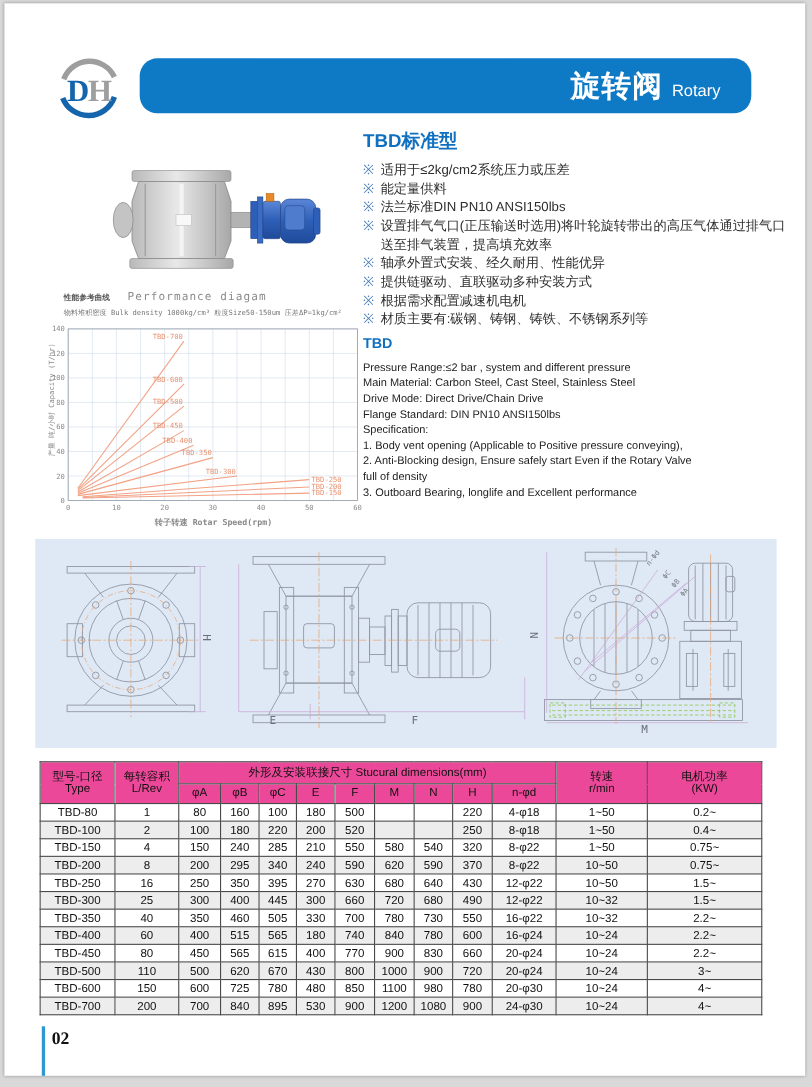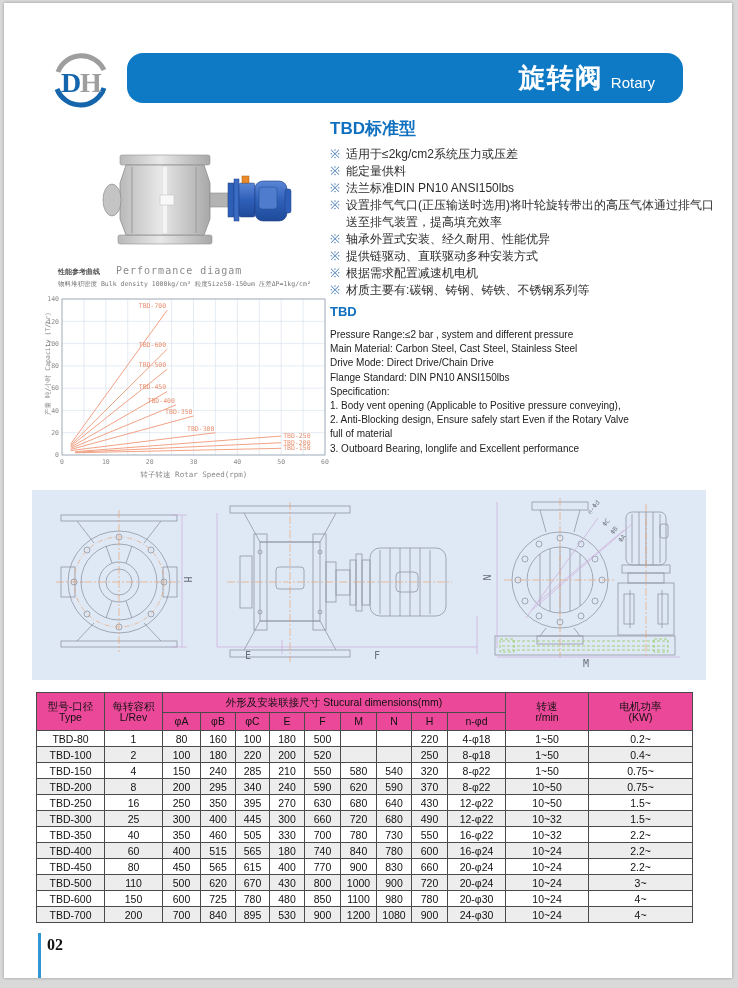--- a/index.html
+++ b/index.html
@@ -28,21 +28,21 @@
   .chart{position:absolute;left:30px;top:260px;width:300px;height:222px;}
   .chart .t1{position:absolute;left:24px;top:2px;font-size:7px;color:#555;font-weight:bold;}
   .chart .t1 .en{font-family:"DejaVu Sans Mono", monospace;font-size:10px;color:#8a8a8a;
                  font-weight:normal;letter-spacing:1px;margin-left:16px;}
   .chart .t2{position:absolute;left:24px;top:17px;font-size:6.5px;color:#777;
              font-family:"DejaVu Sans Mono", monospace;white-space:nowrap;}
   .chart svg{position:absolute;left:0;top:26px;}
   .chart .ylab{position:absolute;left:-56px;top:96px;width:140px;font-size:6.5px;color:#888;
                font-family:"DejaVu Sans Mono", monospace;transform:rotate(-90deg);text-align:center;}
   .chart .xlab{position:absolute;left:60px;top:207px;width:200px;text-align:center;font-size:7.5px;
-               color:#888;font-family:"DejaVu Sans Mono", monospace;}
+               color:#888;font-family:"DejaVu Sans Mono", monospace;font-weight:bold;}
   
   .panel{position:absolute;left:28px;top:487px;width:674px;height:190px;background:#dfe9f5;}
   .dim-label{position:absolute;font-size:10px;color:#6a6f7a;font-family:"DejaVu Sans Mono", monospace;}
   .dim-small{position:absolute;font-size:6.5px;color:#7a7f8a;font-family:"DejaVu Sans Mono", monospace;
              transform:rotate(-52deg);transform-origin:left bottom;white-space:nowrap;}
   
   .dims-table{position:absolute;left:32px;top:689px;border-collapse:collapse;table-layout:fixed;
               width:656px;font-size:10.5px;color:#111;}
   .dims-table th,.dims-table td{border:1px solid #4a4a4a;text-align:center;padding:0;height:15px;
               overflow:hidden;white-space:nowrap;}
@@ -144,21 +144,21 @@
 
   <div class="spec-title">TBD</div>
   <div class="specs">
         <div class="spec-line">Pressure Range:≤2 bar , system and different pressure</div>
         <div class="spec-line">Main Material: Carbon Steel, Cast Steel, Stainless Steel</div>
         <div class="spec-line">Drive Mode: Direct Drive/Chain Drive</div>
         <div class="spec-line">Flange Standard: DIN PN10 ANSI150lbs</div>
         <div class="spec-line">Specification:</div>
         <div class="spec-line">1. Body vent opening (Applicable to Positive pressure conveying),</div>
         <div class="spec-line">2. Anti-Blocking design, Ensure safely start Even if the Rotary Valve</div>
-        <div class="spec-line">full of material</div>
+        <div class="spec-line">full of density</div>
         <div class="spec-line">3. Outboard Bearing, longlife and Excellent performance</div>
       </div>
 
   <div class="chart">
     <div class="t1">
       <span>性能参考曲线</span><span class="en">Performance diagam</span>
     </div>
     <div class="t2">物料堆积密度 Bulk density 1000kg/cm³   粒度Size50-150um   压差ΔP=1kg/cm²</div>
     <svg id="chart-svg" width="300" height="180" viewBox="0 0 300 180">
           <line x1="28" y1="10" x2="28" y2="166" stroke="#d3dfeb" stroke-width="0.6"></line>

